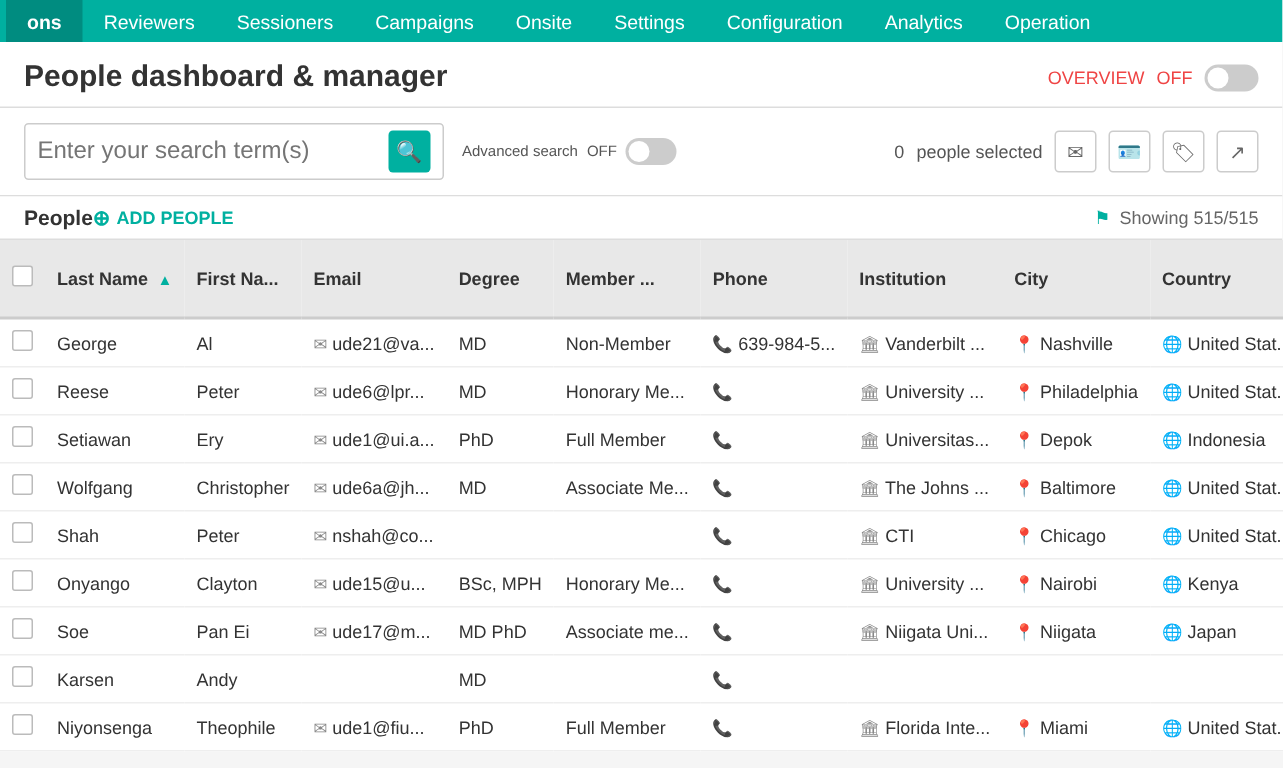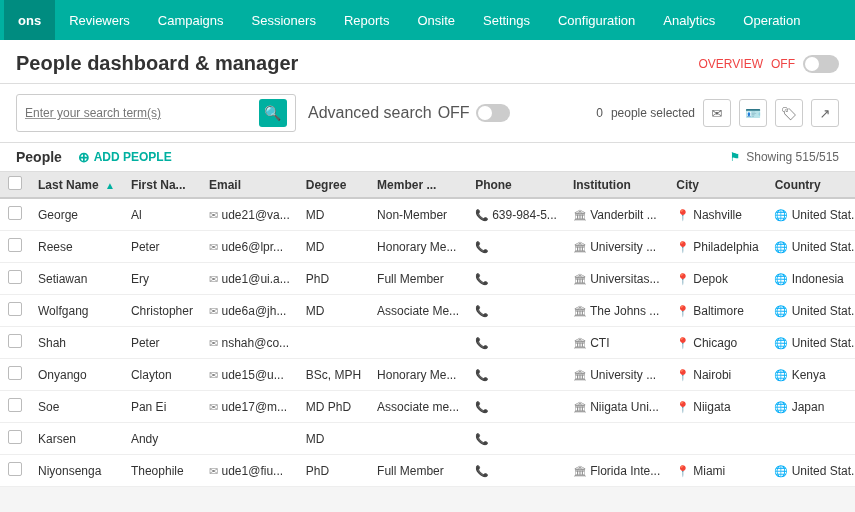--- a/index.html
+++ b/index.html
@@ -3,21 +3,21 @@
   <meta charset="utf-8">
   <style>
     * { box-sizing: border-box; margin: 0; padding: 0; }
     body { font-family: Arial, sans-serif; font-size: 13px; background: #f5f5f5; color: #333; overflow-x: hidden; }
 
     
     .top-nav {
       background: #00b0a0;
       display: flex;
       align-items: stretch;
-      height: 40px;
+      height: 28px;
       padding: 0 4px;
     }
     .top-nav-item {
       color: #fff;
       padding: 0 14px;
       display: flex;
       align-items: center;
       font-size: 13px;
       cursor: pointer;
       white-space: nowrap;
@@ -79,42 +79,42 @@
       align-items: center;
       border: 1px solid #ccc;
       border-radius: 3px;
       padding: 4px 8px;
       width: 280px;
       background: #fff;
     }
     .search-box input {
       border: none;
       outline: none;
-      font-size: 12px;
+      font-size: 16px;
       flex: 1;
       color: #999;
-      text-decoration: underline;
     }
     .search-icon-btn {
       background: #00b0a0;
       border: none;
       border-radius: 3px;
       width: 28px;
       height: 28px;
       cursor: pointer;
       display: flex;
       align-items: center;
       justify-content: center;
       color: #fff;
       font-size: 14px;
     }
     .advanced-search {
       display: flex;
+      align-items: center;
       gap: 6px;
-      font-size: 16px;
+      font-size: 10px;
       color: #555;
     }
     .toggle-off {
       background: #ccc;
       border-radius: 9px;
       width: 34px;
       height: 18px;
       position: relative;
       cursor: pointer;
       display: inline-block;
@@ -159,21 +159,21 @@
       align-items: center;
       justify-content: space-between;
       border-bottom: 1px solid #ddd;
     }
     .people-label {
       font-size: 14px;
       font-weight: bold;
       color: #333;
       display: flex;
       align-items: center;
-      gap: 16px;
+      gap: 0;
       justify-content: center;
     }
     .add-people-btn {
       display: flex;
       align-items: center;
       gap: 4px;
       color: #00b0a0;
       cursor: pointer;
       font-size: 12px;
       font-weight: bold;
@@ -214,21 +214,21 @@
     table {
       width: 100%;
       border-collapse: collapse;
       font-size: 12px;
     }
     thead tr {
       background: #e8e8e8;
       border-bottom: 2px solid #ccc;
     }
     thead th {
-      padding: 4px 8px;
+      padding: 17px 8px;
       text-align: left;
       font-weight: bold;
       color: #333;
       white-space: nowrap;
       font-size: 12px;
     }
     thead th:first-child { width: 30px; }
     tbody tr {
       border-bottom: 1px solid #eee;
       background: #fff;
@@ -258,23 +258,22 @@
     .globe-icon { color: #888; font-size: 11px; }
     .phone-icon { color: #888; font-size: 11px; }
     .sort-arrow { color: #00b0a0; margin-left: 3px; font-size: 10px; }
   </style>
 </head>
 <body>
 
 <nav class="top-nav">
   <div class="top-nav-item active">ons</div>
   <div class="top-nav-item">Reviewers</div>
+  <div class="top-nav-item">Sessioners</div>
   <div class="top-nav-item">Campaigns</div>
-  <div class="top-nav-item">Sessioners</div>
-  <div class="top-nav-item">Reports</div>
   <div class="top-nav-item">Onsite</div>
   <div class="top-nav-item">Settings</div>
   <div class="top-nav-item">Configuration</div>
   <div class="top-nav-item">Analytics</div>
   <div class="top-nav-item">Operation</div>
 </nav>
 
 <div class="header-area">
   <h1 class="page-title">People dashboard &amp; manager</h1>
   <div class="overview-toggle">

